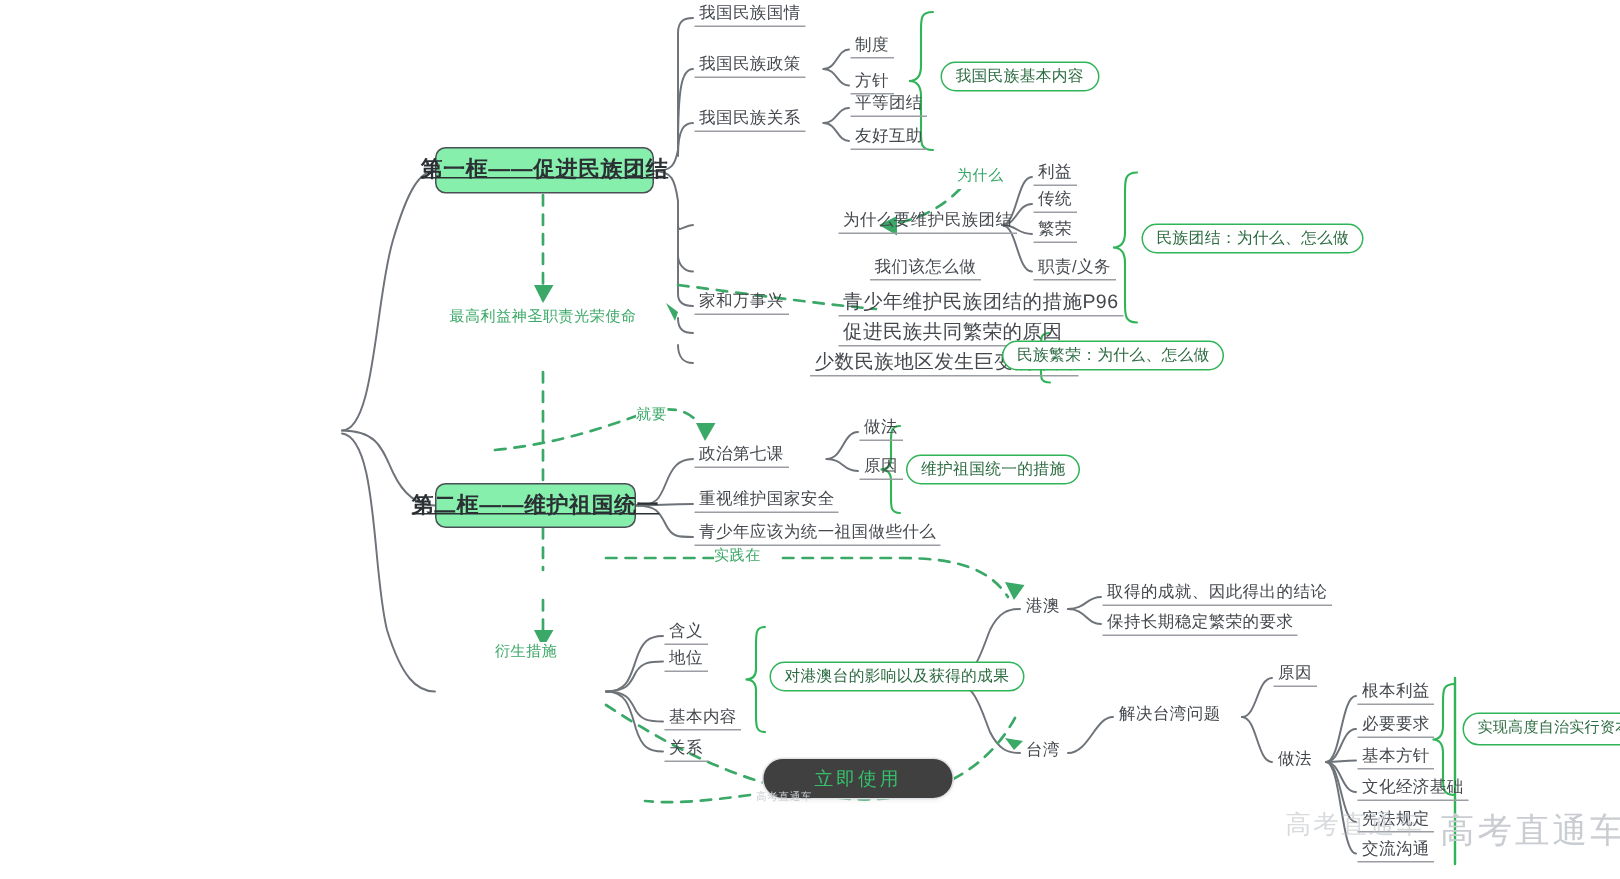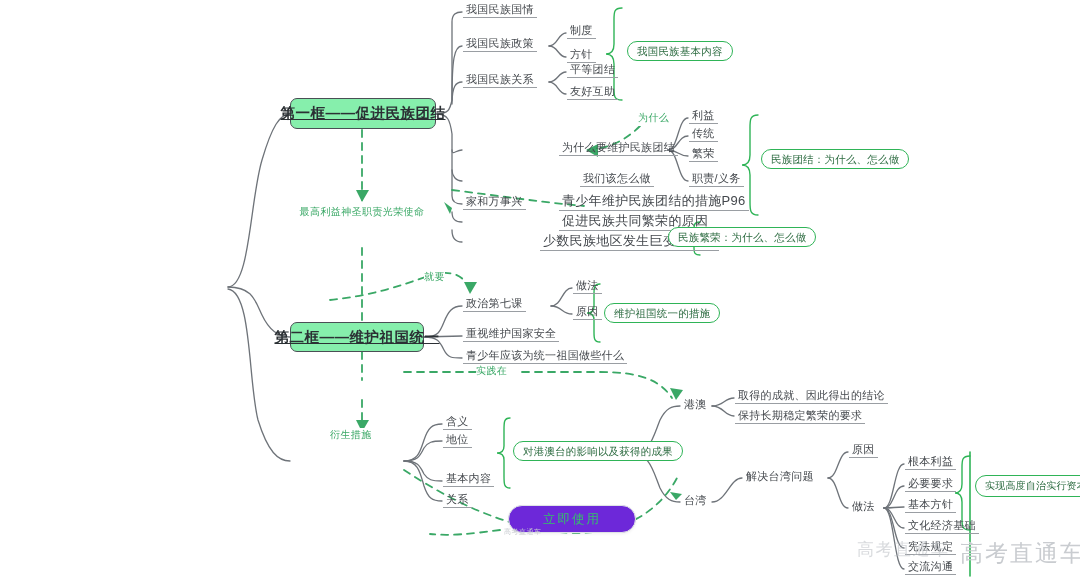--- a/index.html
+++ b/index.html
@@ -84,21 +84,21 @@
     letter-spacing: .4px;
     justify-content: center;
     line-height: 1.45;
     background: #ffffff;
   }
   .anno.stack { flex-direction: row; }
   
   .cta {
     border: 1px solid #dfe3e6;
     border-radius: 18px;
-    background: #6d28d9;
+    background: #404040;
     color: #35c06a;
     font-size: 12.5px;
     letter-spacing: 2px;
     box-shadow: 0 1px 3px rgba(0,0,0,.06);
   }
   
   .wm-main {
     font-size: 23px;
     color: #c9ccd0;
     letter-spacing: 2px;

